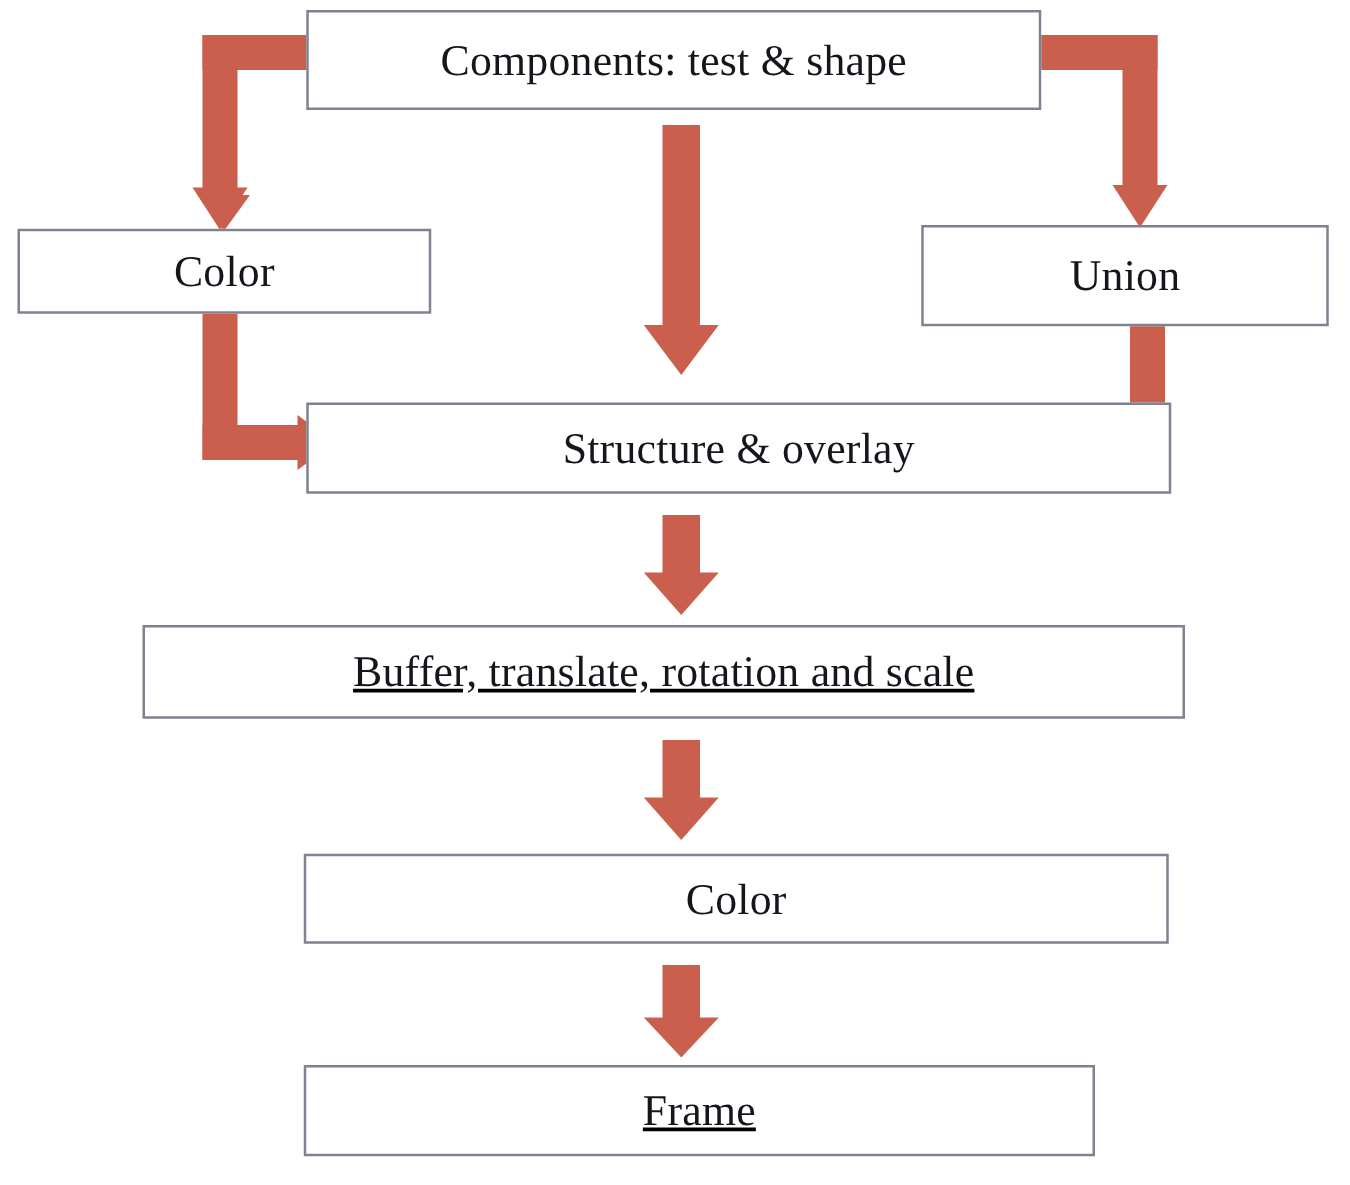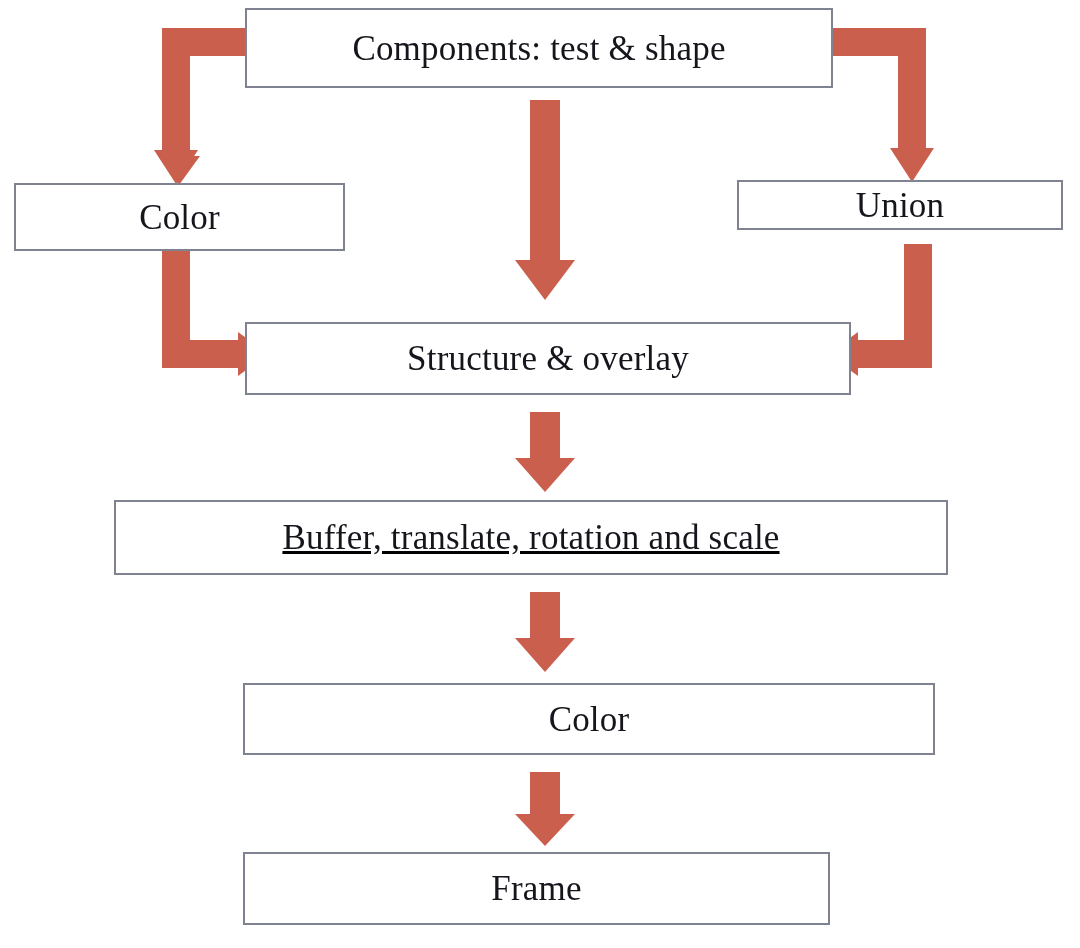--- a/index.html
+++ b/index.html
@@ -28,25 +28,25 @@
   .node-label {
     font-family: "Liberation Serif", "DejaVu Serif", serif;
     color: #15161c;
     line-height: 1;
     white-space: nowrap;
     letter-spacing: 0.2px;
   }
   
   #node-components { left: 245px;  top: 8px;   width: 588px; height: 80px; }
   #node-blend      { left: 14px;   top: 183px; width: 331px; height: 68px; }
-  #node-union      { left: 737px;  top: 180px; width: 326px; height: 50px; }
-  #node-structure  { left: 245px;  top: 322px; width: 606px; height: 73px; }
+  #node-union      { left: 737px;  top: 180px; width: 326px; height: 81px; }
+  #node-structure  { left: 245px;  top: 322px; width: 692px; height: 73px; }
   #node-buffer     { left: 114px;  top: 500px; width: 834px; height: 75px; }
   #node-color      { left: 243px;  top: 683px; width: 692px; height: 72px; }
-  #node-frame      { left: 243px;  top: 852px; width: 587px; height: 73px; }
+  #node-frame      { left: 243px;  top: 852px; width: 633px; height: 73px; text-decoration: underline; }
 
   #node-components .node-label { font-size: 35px; }
   #node-blend .node-label      { font-size: 35px; }
   #node-union .node-label      { font-size: 35px; }
   #node-structure .node-label  { font-size: 35px; }
   #node-buffer .node-label     { font-size: 35px; }
   #node-color .node-label      { font-size: 35px; }
   #node-frame .node-label      { font-size: 35px; }
 
   

